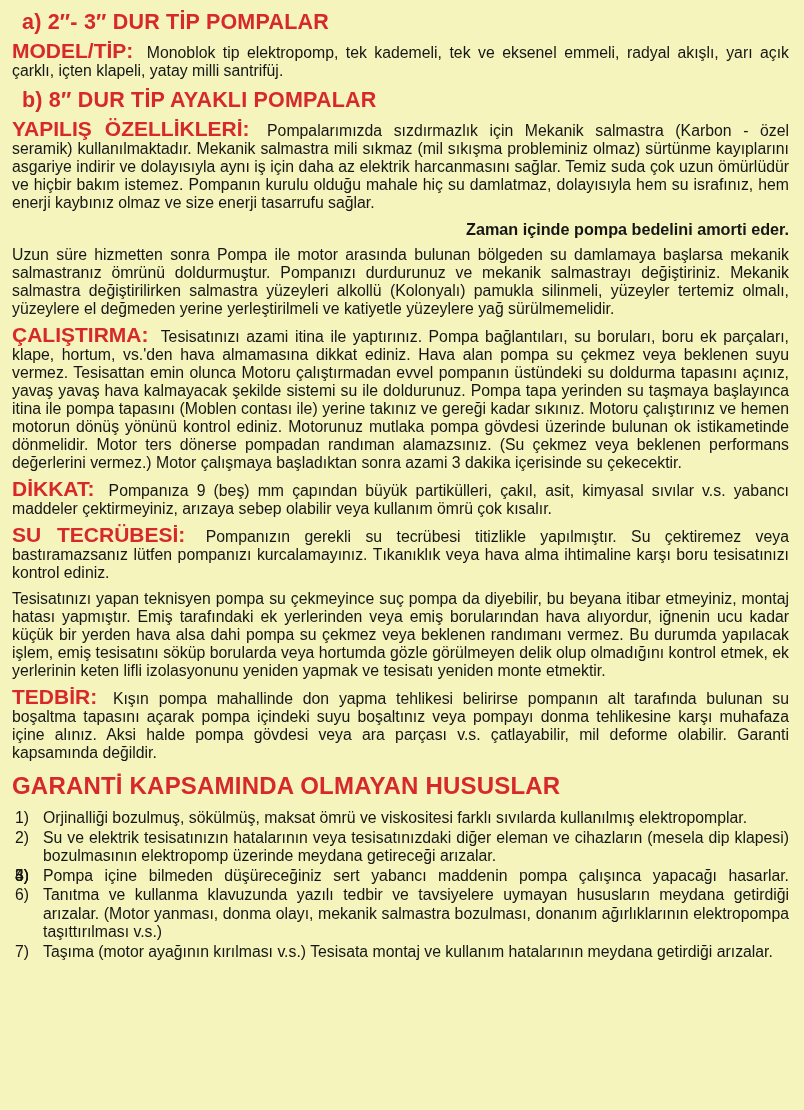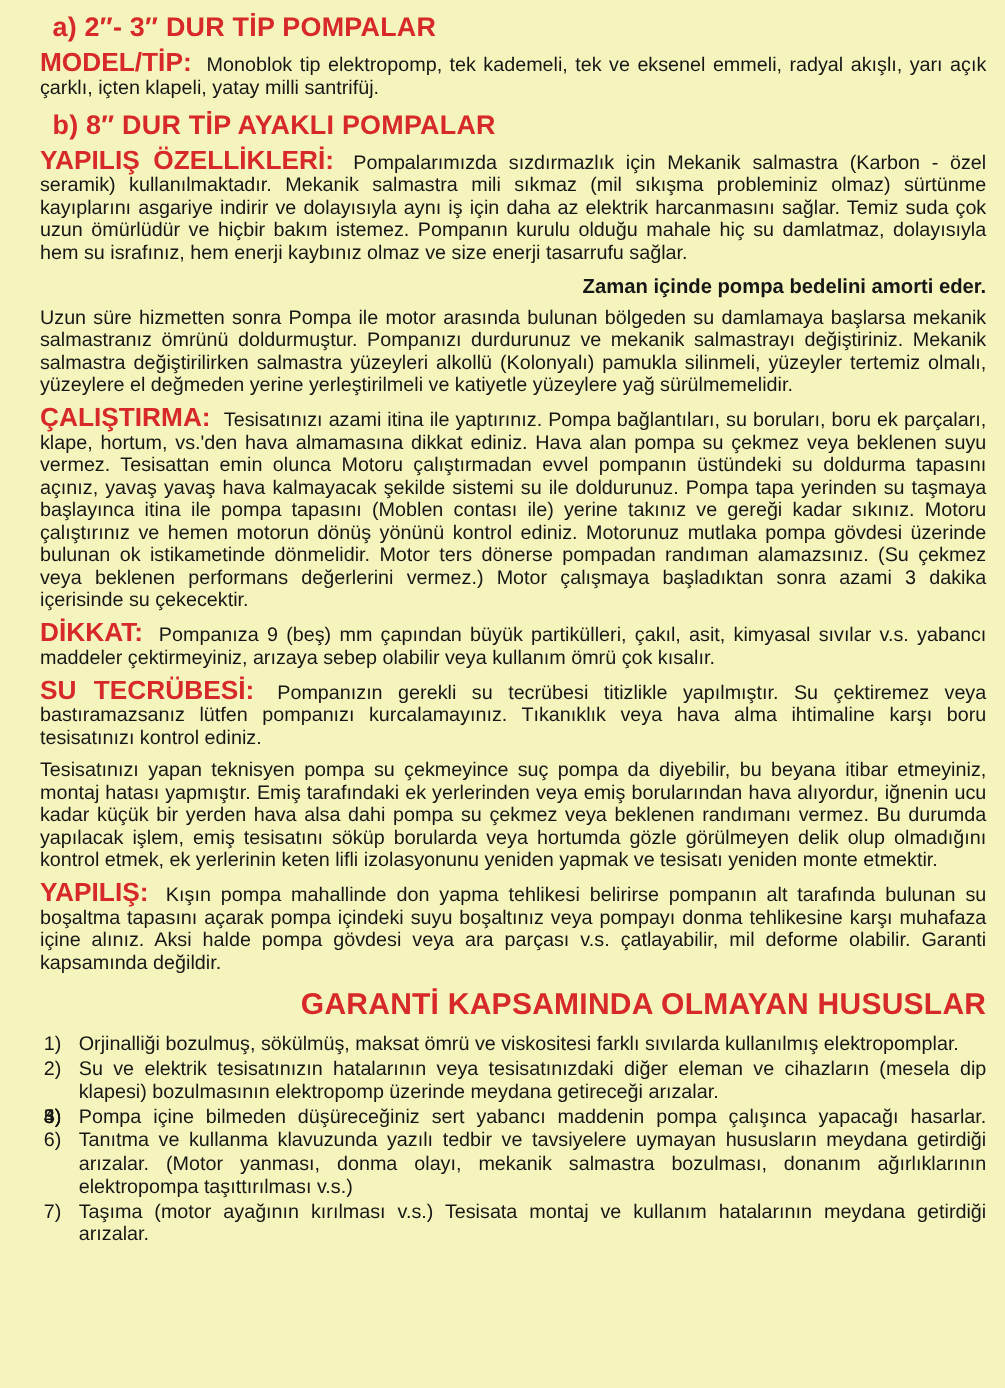--- a/index.html
+++ b/index.html
@@ -4,21 +4,21 @@
 <title>DUR Tip Pompalar</title>
 <style>
   :root{
     --red:#d7282a;
     --ink:#161616;
     --paper:#f4f4bc;
   }
   html,body{margin:0;padding:0;background:var(--paper);}
   .page{
     width:804px;height:1110px;box-sizing:border-box;
-    padding:8px 15px 0 32px;
+    padding:8px 15px 0 12px;
     background:var(--paper);
     color:var(--ink);
     font-family:"Liberation Sans",sans-serif;
     overflow:hidden;
   }
   .sec-heading{
     color:var(--red);
     font-size:21.5px;font-weight:bold;
     margin:2px 0 7px 10px;
     letter-spacing:.2px;
@@ -31,21 +31,21 @@
   .lead{
     color:var(--red);font-weight:bold;
     font-size:21px;line-height:18px;
     margin-right:6px;white-space:nowrap;
   }
   .center-note{
     text-align:right;font-weight:bold;
     font-size:16.2px;margin:2px 0 8px 0;line-height:18px;
   }
   .warranty-heading{
-    color:var(--red);text-align:right;
+    color:var(--red);text-align:left;
     font-size:24px;font-weight:bold;
     margin:10px 0 9px 0;line-height:28px;
     letter-spacing:.2px;
   }
   ol.exclusions{list-style:none;margin:0;padding:0;}
   ol.exclusions li{
     position:relative;
     padding-left:31px;
     font-size:15.8px;line-height:18.5px;
     text-align:justify;
@@ -73,21 +73,21 @@
   <p class="para">Uzun süre hizmetten sonra Pompa ile motor arasında bulunan bölgeden su damlamaya başlarsa mekanik salmastranız ömrünü doldurmuştur. Pompanızı durdurunuz ve mekanik salmastrayı değiştiriniz. Mekanik salmastra değiştirilirken salmastra yüzeyleri alkollü (Kolonyalı) pamukla silinmeli, yüzeyler tertemiz olmalı, yüzeylere el değmeden yerine yerleştirilmeli ve katiyetle yüzeylere yağ sürülmemelidir.</p>
 
   <p class="para"><span class="lead">ÇALIŞTIRMA:</span> <span>Tesisatınızı azami itina ile yaptırınız. Pompa bağlantıları, su boruları, boru ek parçaları, klape, hortum, vs.'den hava almamasına dikkat ediniz. Hava alan pompa su çekmez veya beklenen suyu vermez. Tesisattan emin olunca Motoru çalıştırmadan evvel pompanın üstündeki su doldurma tapasını açınız, yavaş yavaş hava kalmayacak şekilde sistemi su ile doldurunuz. Pompa tapa yerinden su taşmaya başlayınca itina ile pompa tapasını (Moblen contası ile) yerine takınız ve gereği kadar sıkınız. Motoru çalıştırınız ve hemen motorun dönüş yönünü kontrol ediniz. Motorunuz mutlaka pompa gövdesi üzerinde bulunan ok istikametinde dönmelidir. Motor ters dönerse pompadan randıman alamazsınız. (Su çekmez veya beklenen performans değerlerini vermez.) Motor çalışmaya başladıktan sonra azami 3 dakika içerisinde su çekecektir.</span></p>
 
   <p class="para"><span class="lead">DİKKAT:</span> <span>Pompanıza 9 (beş) mm çapından büyük partikülleri, çakıl, asit, kimyasal sıvılar v.s. yabancı maddeler çektirmeyiniz, arızaya sebep olabilir veya kullanım ömrü çok kısalır.</span></p>
 
   <p class="para"><span class="lead">SU TECRÜBESİ:</span> <span>Pompanızın gerekli su tecrübesi titizlikle yapılmıştır. Su çektiremez veya bastıramazsanız lütfen pompanızı kurcalamayınız. Tıkanıklık veya hava alma ihtimaline karşı boru tesisatınızı kontrol ediniz.</span></p>
 
   <p class="para">Tesisatınızı yapan teknisyen pompa su çekmeyince suç pompa da diyebilir, bu beyana itibar etmeyiniz, montaj hatası yapmıştır. Emiş tarafındaki ek yerlerinden veya emiş borularından hava alıyordur, iğnenin ucu kadar küçük bir yerden hava alsa dahi pompa su çekmez veya beklenen randımanı vermez. Bu durumda yapılacak işlem, emiş tesisatını söküp borularda veya hortumda gözle görülmeyen delik olup olmadığını kontrol etmek, ek yerlerinin keten lifli izolasyonunu yeniden yapmak ve tesisatı yeniden monte etmektir.</p>
 
-  <p class="para"><span class="lead">YAPILIŞ:</span> <span>Kışın pompa mahallinde don yapma tehlikesi belirirse pompanın alt tarafında bulunan su boşaltma tapasını açarak pompa içindeki suyu boşaltınız veya pompayı donma tehlikesine karşı muhafaza içine alınız. Aksi halde pompa gövdesi veya ara parçası v.s. çatlayabilir, mil deforme olabilir. Garanti kapsamında değildir.</span></p>
+  <p class="para"><span class="lead">TEDBİR:</span> <span>Kışın pompa mahallinde don yapma tehlikesi belirirse pompanın alt tarafında bulunan su boşaltma tapasını açarak pompa içindeki suyu boşaltınız veya pompayı donma tehlikesine karşı muhafaza içine alınız. Aksi halde pompa gövdesi veya ara parçası v.s. çatlayabilir, mil deforme olabilir. Garanti kapsamında değildir.</span></p>
 
   <h2 class="warranty-heading">GARANTİ KAPSAMINDA OLMAYAN HUSUSLAR</h2>
 
   <ol class="exclusions">
     <li><span class="num">1)</span><span>Orjinalliği bozulmuş, sökülmüş, maksat ömrü ve viskositesi farklı sıvılarda kullanılmış elektropomplar.</span></li>
     <li><span class="num">2)</span><span>Su ve elektrik tesisatınızın hatalarının veya tesisatınızdaki diğer eleman ve cihazların (mesela dip klapesi) bozulmasının elektropomp üzerinde meydana getireceği arızalar.</span></li>
     <li class="stretch"><span class="num">3)</span></li>
     <li class="stretch"><span class="num">4)</span></li>
     <li class="stretch"><span class="num">5)</span><span>Pompa içine bilmeden düşüreceğiniz sert yabancı maddenin pompa çalışınca yapacağı hasarlar.</span></li>
     <li><span class="num">6)</span><span>Tanıtma ve kullanma klavuzunda yazılı tedbir ve tavsiyelere uymayan hususların meydana getirdiği arızalar. (Motor yanması, donma olayı, mekanik salmastra bozulması, donanım ağırlıklarının elektropompa taşıttırılması v.s.)</span></li>

